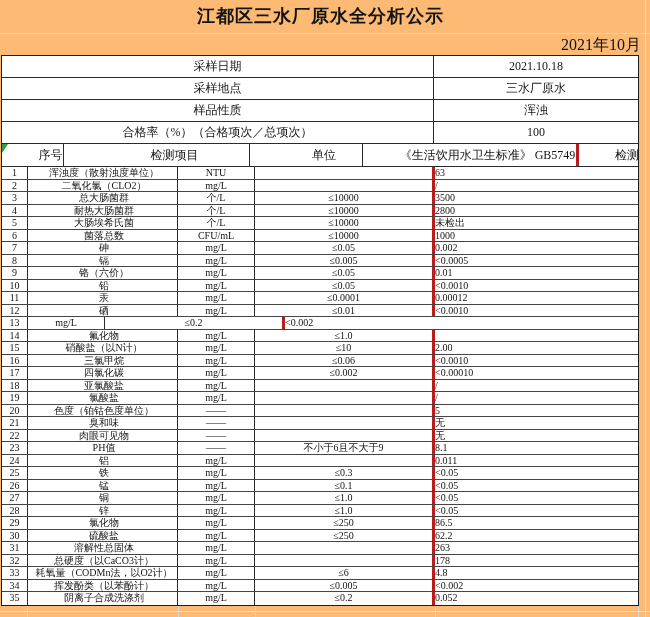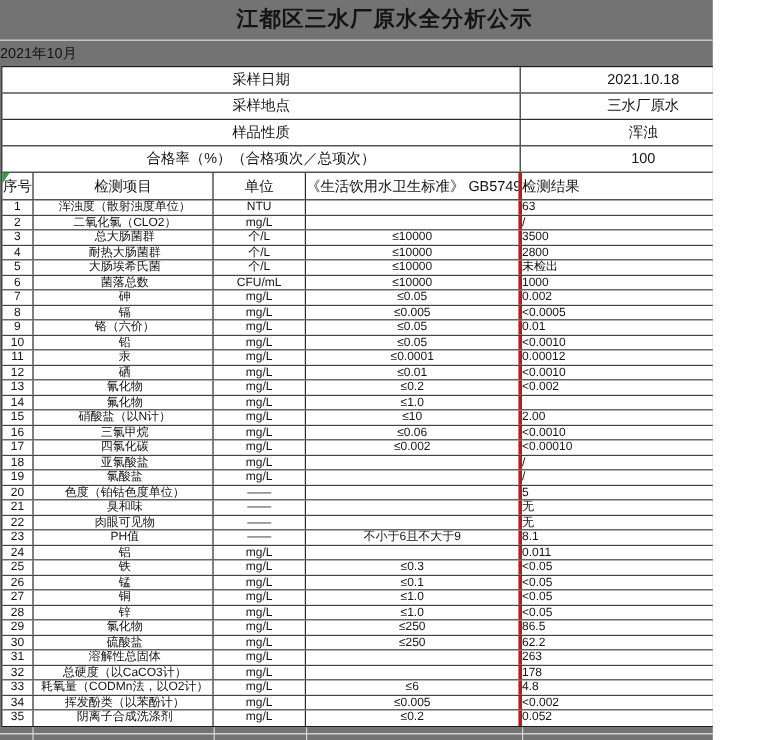--- a/index.html
+++ b/index.html
@@ -1,49 +1,49 @@
 <!DOCTYPE html>
 <html><head>
 <meta charset="utf-8">
 <style>
   * { box-sizing: border-box; margin: 0; padding: 0; }
   html,body { background:#fff; }
   #canvas {
     position: relative;
-    width: 594px; height: 617px;
-    background: #737373;
-    font-family: Liberation Sans, sans-serif;
+    width: 650px; height: 617px;
+    background: #fdba74;
+    font-family: Liberation Serif, serif;
     color: #141414;
     overflow: hidden;
   }
   .title {
     position: absolute; top: 4px; left: 0; width: 641px;
     text-align: center; font-size: 18px; font-weight: bold;
     letter-spacing: 1px;
   }
   .subtitle {
     position: absolute; top: 34px; left: 0; width: 641px; height: 21px;
-    line-height: 21px; text-align: left; font-size: 12px;
+    line-height: 21px; text-align: right; font-size: 16px;
   }
   .gl { position: absolute; background: #dadada; }
   .gl-top    { top: 33px; left: 0; width: 650px; height: 1px; }
   .gl-right  { top: 0; left: 645px; width: 1px; height: 617px; background:#e0e0e0; }
   .gl-bottom { top: 611px; left: 0; width: 650px; height: 1px; background:#e6e6e6; }
   .bv { position: absolute; top: 605px; height: 12px; width: 1px; background: #d6d6d6; }
 
   .sheet {
     position: absolute; left: 1px; top: 55px; width: 638px;
     border: 1px solid #1c1c1c; background: #fff;
   }
   .irow { display: flex; height: 22px; line-height: 21px; border-bottom: 1px solid #2b2b2b; font-size: 12px; }
   .irow .lbl { width: 432px; border-right: 1px solid #2b2b2b; text-align: center; }
   .irow .val { flex: 1; text-align: center; }
 
   .hrow { display: flex; height: 23px; line-height: 22px; border-bottom: 1px solid #2b2b2b; font-size: 12px; }
-  .hrow .cell { overflow: hidden; white-space: nowrap; }
+  .hrow .cell { overflow: hidden; white-space: nowrap; margin-left: 36px; }
 
   .drow { display: flex; height: 12.5px; line-height: 11.5px; border-bottom: 1px solid #454545; font-size: 10px; }
   .drow:last-child { border-bottom: none; }
   .drow .cell { overflow: hidden; white-space: nowrap; }
 
   .c-no   { width: 26px;  border-right: 1px solid #2b2b2b; text-align: center; }
   .c-item { width: 150px; border-right: 1px solid #2b2b2b; text-align: center; padding-left: 3px; }
   .c-unit { width: 77px;  border-right: 1px solid #2b2b2b; text-align: center; }
   .c-std  { width: 180px; border-right: 3px solid #b91c1c; text-align: center; }
   .c-res  { flex: 1; text-align: left; }
@@ -179,21 +179,20 @@
         </div>
         <div class="drow">
           <div class="cell c-no">12</div>
           <div class="cell c-item">硒</div>
           <div class="cell c-unit">mg/L</div>
           <div class="cell c-std">≤0.01</div>
           <div class="cell c-res">&lt;0.0010</div>
         </div>
         <div class="drow">
           <div class="cell c-no">13</div>
-          <div class="cell c-item">氰化物</div>
           <div class="cell c-unit">mg/L</div>
           <div class="cell c-std">≤0.2</div>
           <div class="cell c-res">&lt;0.002</div>
         </div>
         <div class="drow">
           <div class="cell c-no">14</div>
           <div class="cell c-item">氟化物</div>
           <div class="cell c-unit">mg/L</div>
           <div class="cell c-std">≤1.0</div>
         </div>

